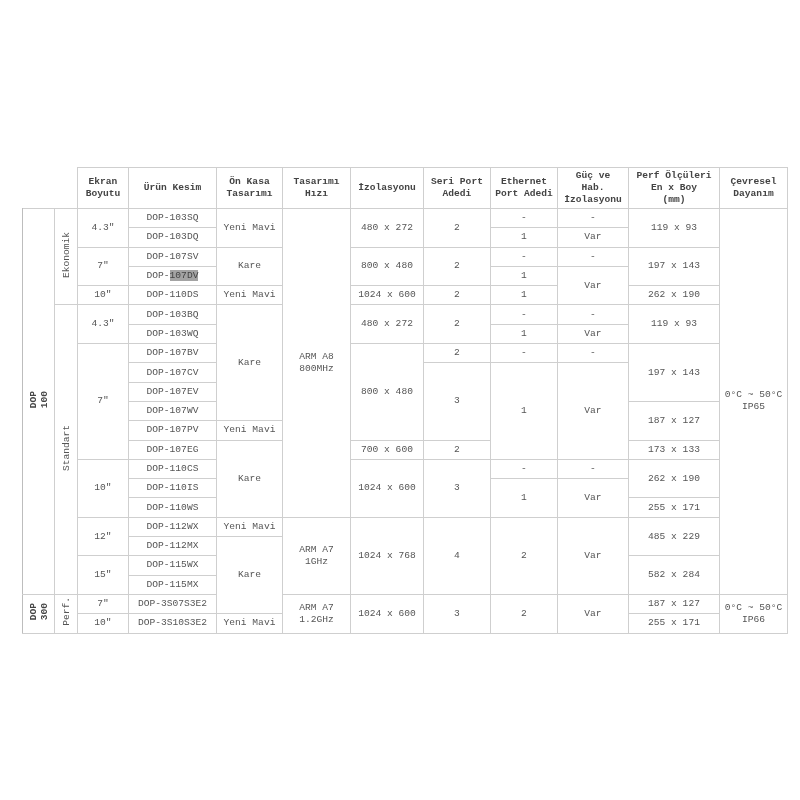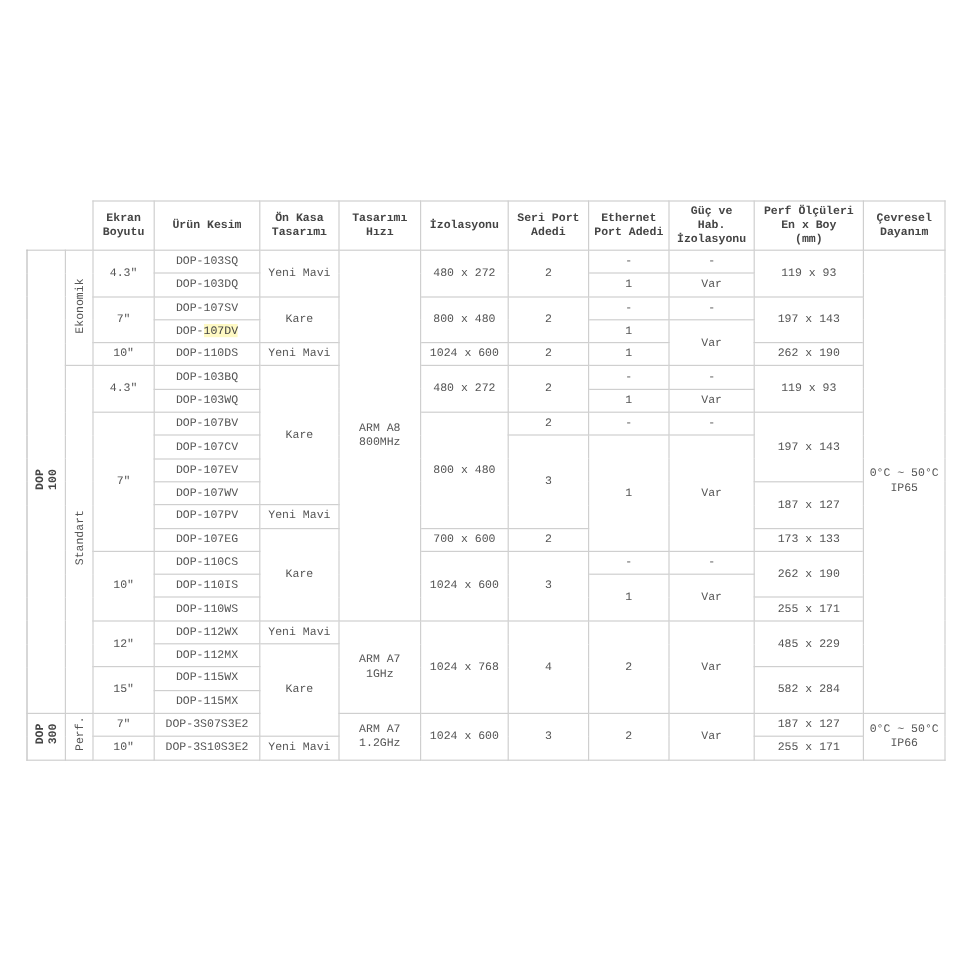--- a/index.html
+++ b/index.html
@@ -16,21 +16,21 @@
     }
     .spec th { font-weight: bold; color: #444444; height: 40px; font-size: 9.6px; }
     .spec th.blank { border: none; }
     .spec tbody tr { height: 19.3px; }
     .spec td.outer-left { border-left: 1px solid #bdbdbd; }
     .spec .vt {
       display: inline-block; writing-mode: vertical-rl; transform: rotate(180deg);
       white-space: pre-line; line-height: 11px;
     }
     .spec .bold { font-weight: bold; color: #444444; }
-    .hl { background: #fef9c3; color: #444444; }
+    .hl { background: #a3a3a3; color: #444444; }
   </style>
 </head>
 <body>
 
 <table class="spec">
   <colgroup>
     <col style="width:32px">
       <col style="width:23px">
       <col style="width:51px">
       <col style="width:88px">

